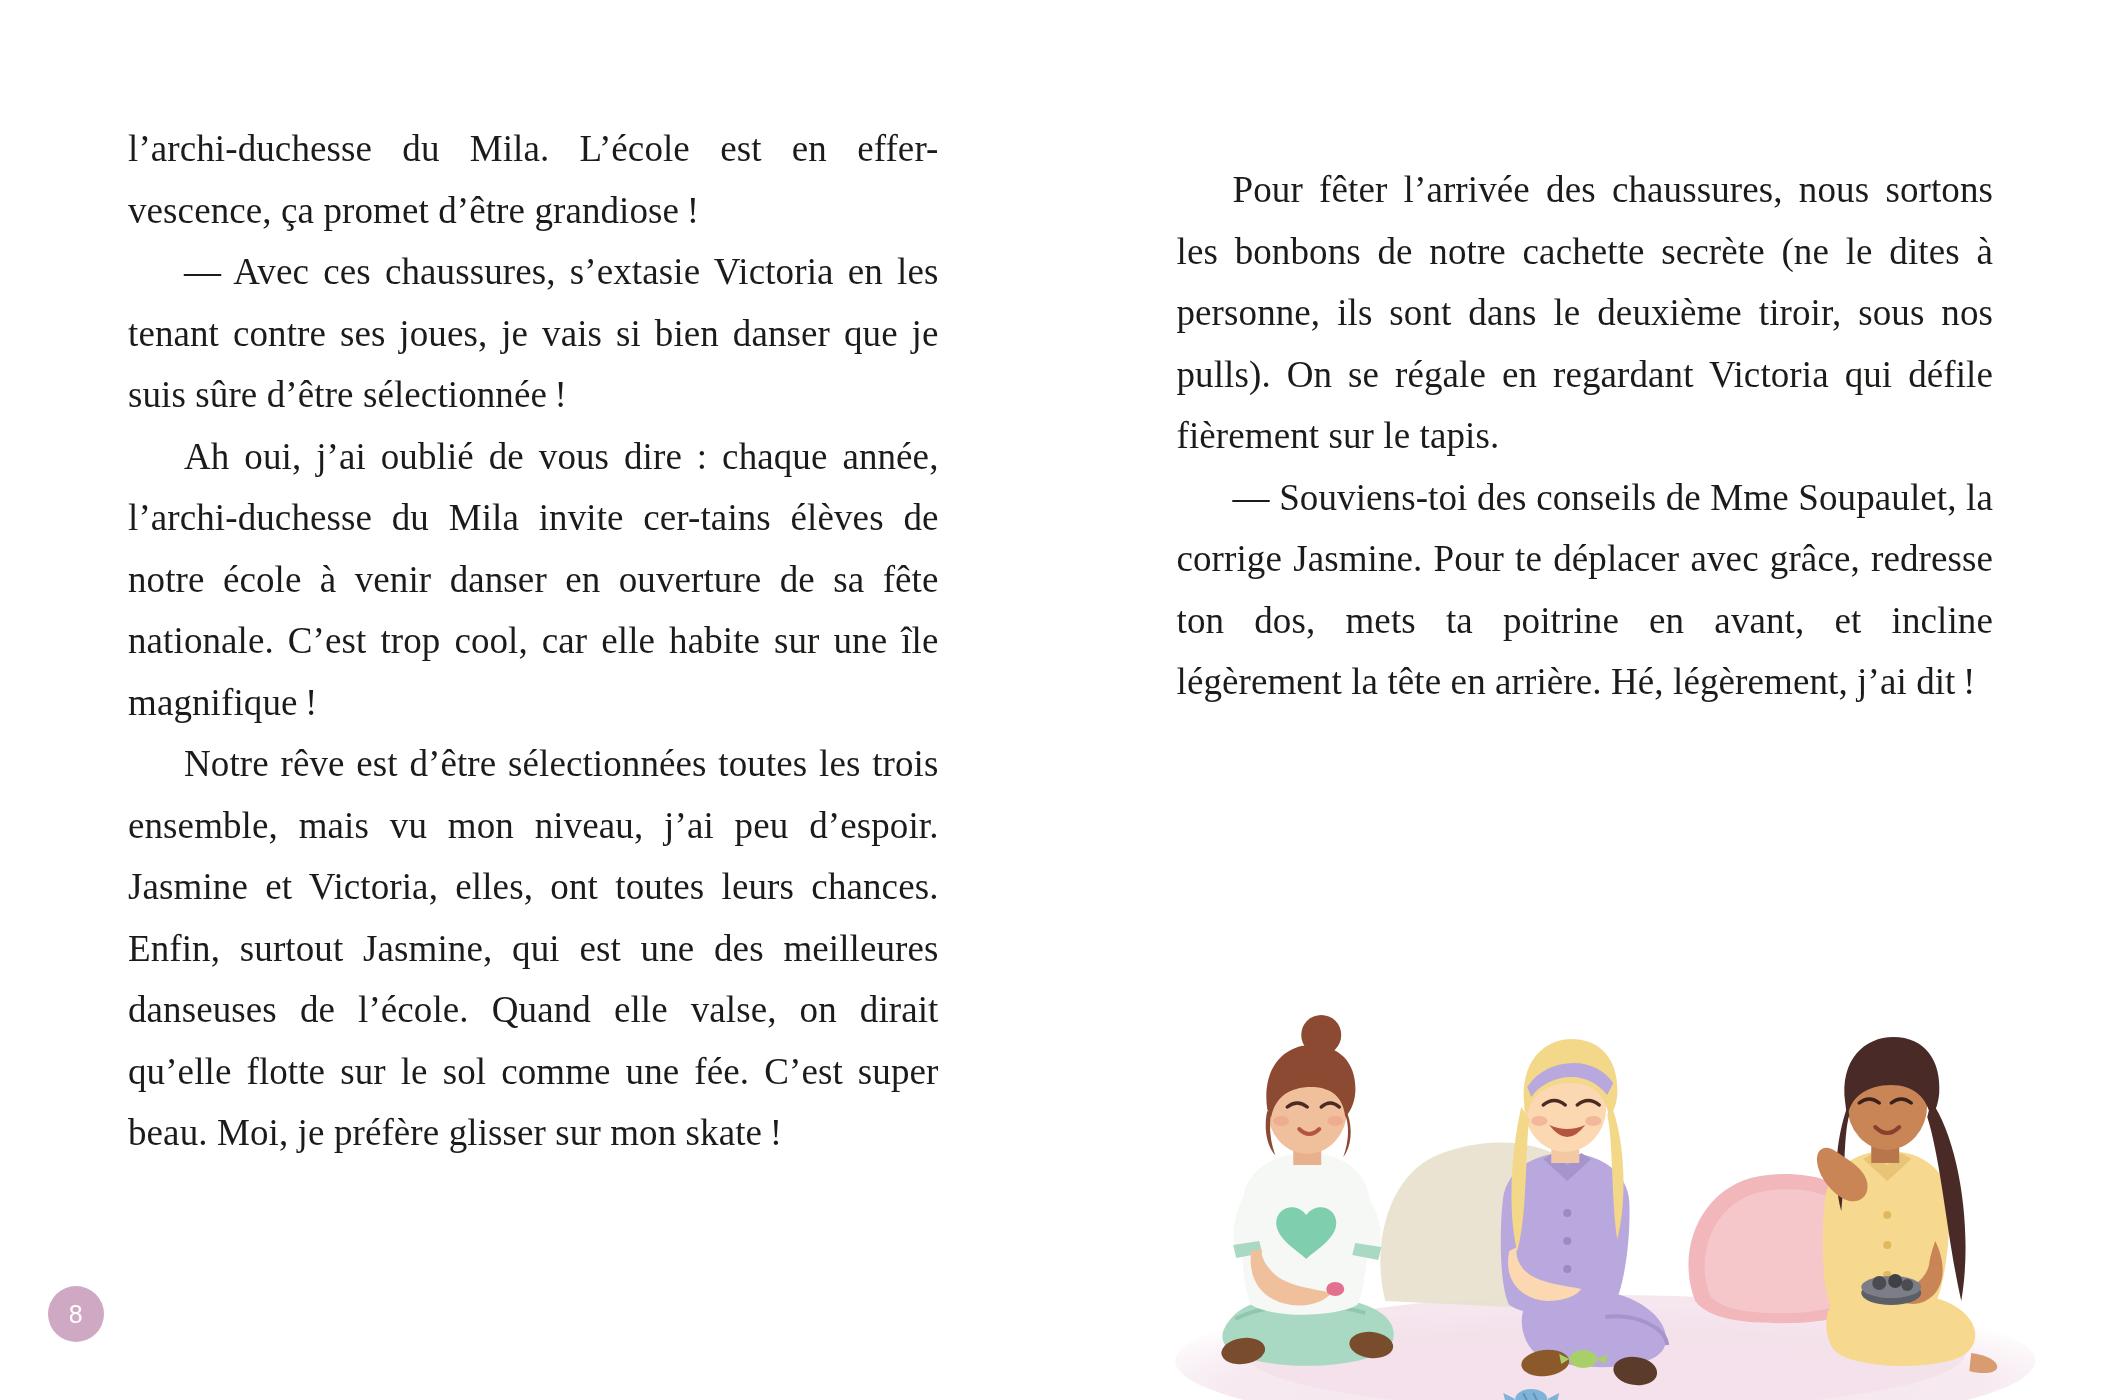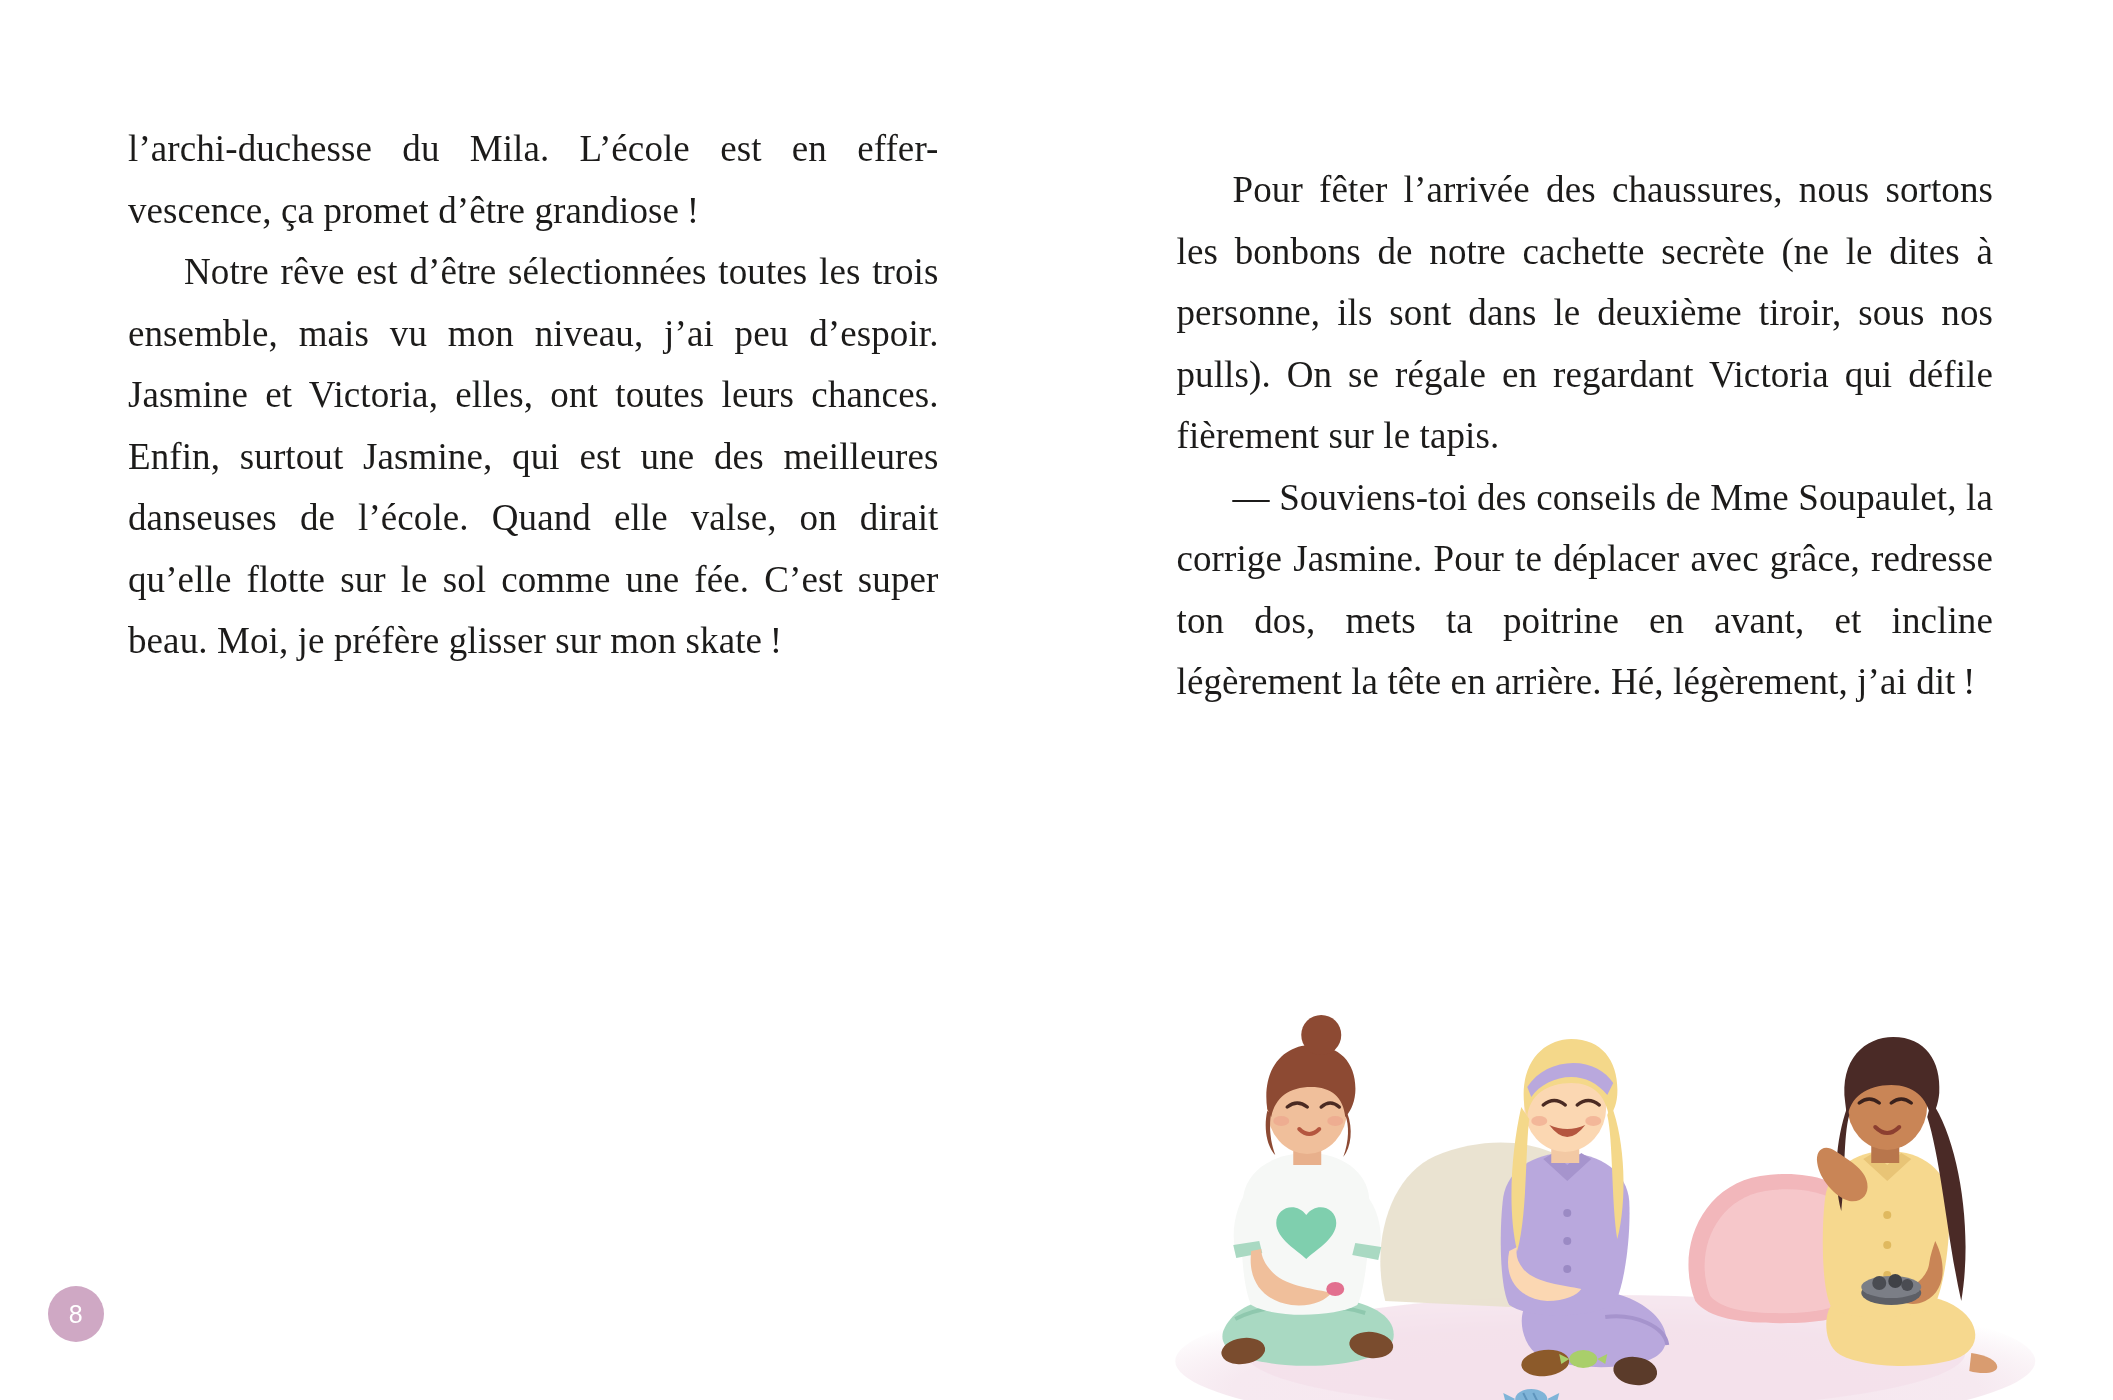--- a/index.html
+++ b/index.html
@@ -94,20 +94,22 @@
   }
 </style>
 </head>
 <body>
 
 <div class="spread">
 
   <section class="page page-left">
     <div class="col">
       <p class="body-text">l’archi-duchesse du Mila. L’école est en effer-vescence, ça promet d’être grandiose !</p>
+      <p class="body-text dash">— Avec ces chaussures, s’extasie Victoria en les tenant contre ses joues, je vais si bien danser que je suis sûre d’être sélectionnée !</p>
+      <p class="body-text indent">Ah oui, j’ai oublié de vous dire : chaque année, l’archi-duchesse du Mila invite cer-tains élèves de notre école à venir danser en ouverture de sa fête nationale. C’est trop cool, car elle habite sur une île magnifique !</p>
       <p class="body-text indent">Notre rêve est d’être sélectionnées toutes les trois ensemble, mais vu mon niveau, j’ai peu d’espoir. Jasmine et Victoria, elles, ont toutes leurs chances. Enfin, surtout Jasmine, qui est une des meilleures danseuses de l’école. Quand elle valse, on dirait qu’elle flotte sur le sol comme une fée. C’est super beau. Moi, je préfère glisser sur mon skate !</p>
     </div>
     <div class="folio">8</div>
   </section>
 
   <section class="page page-right">
     <div class="col">
       <p class="body-text indent">Pour fêter l’arrivée des chaussures, nous sortons les bonbons de notre cachette secrète (ne le dites à personne, ils sont dans le deuxième tiroir, sous nos pulls). On se régale en regardant Victoria qui défile fièrement sur le tapis.</p>
       <p class="body-text dash">— Souviens-toi des conseils de Mme Soupaulet, la corrige Jasmine. Pour te déplacer avec grâce, redresse ton dos, mets ta poitrine en avant, et incline légèrement la tête en arrière. Hé, légèrement, j’ai dit !</p>
     </div>

